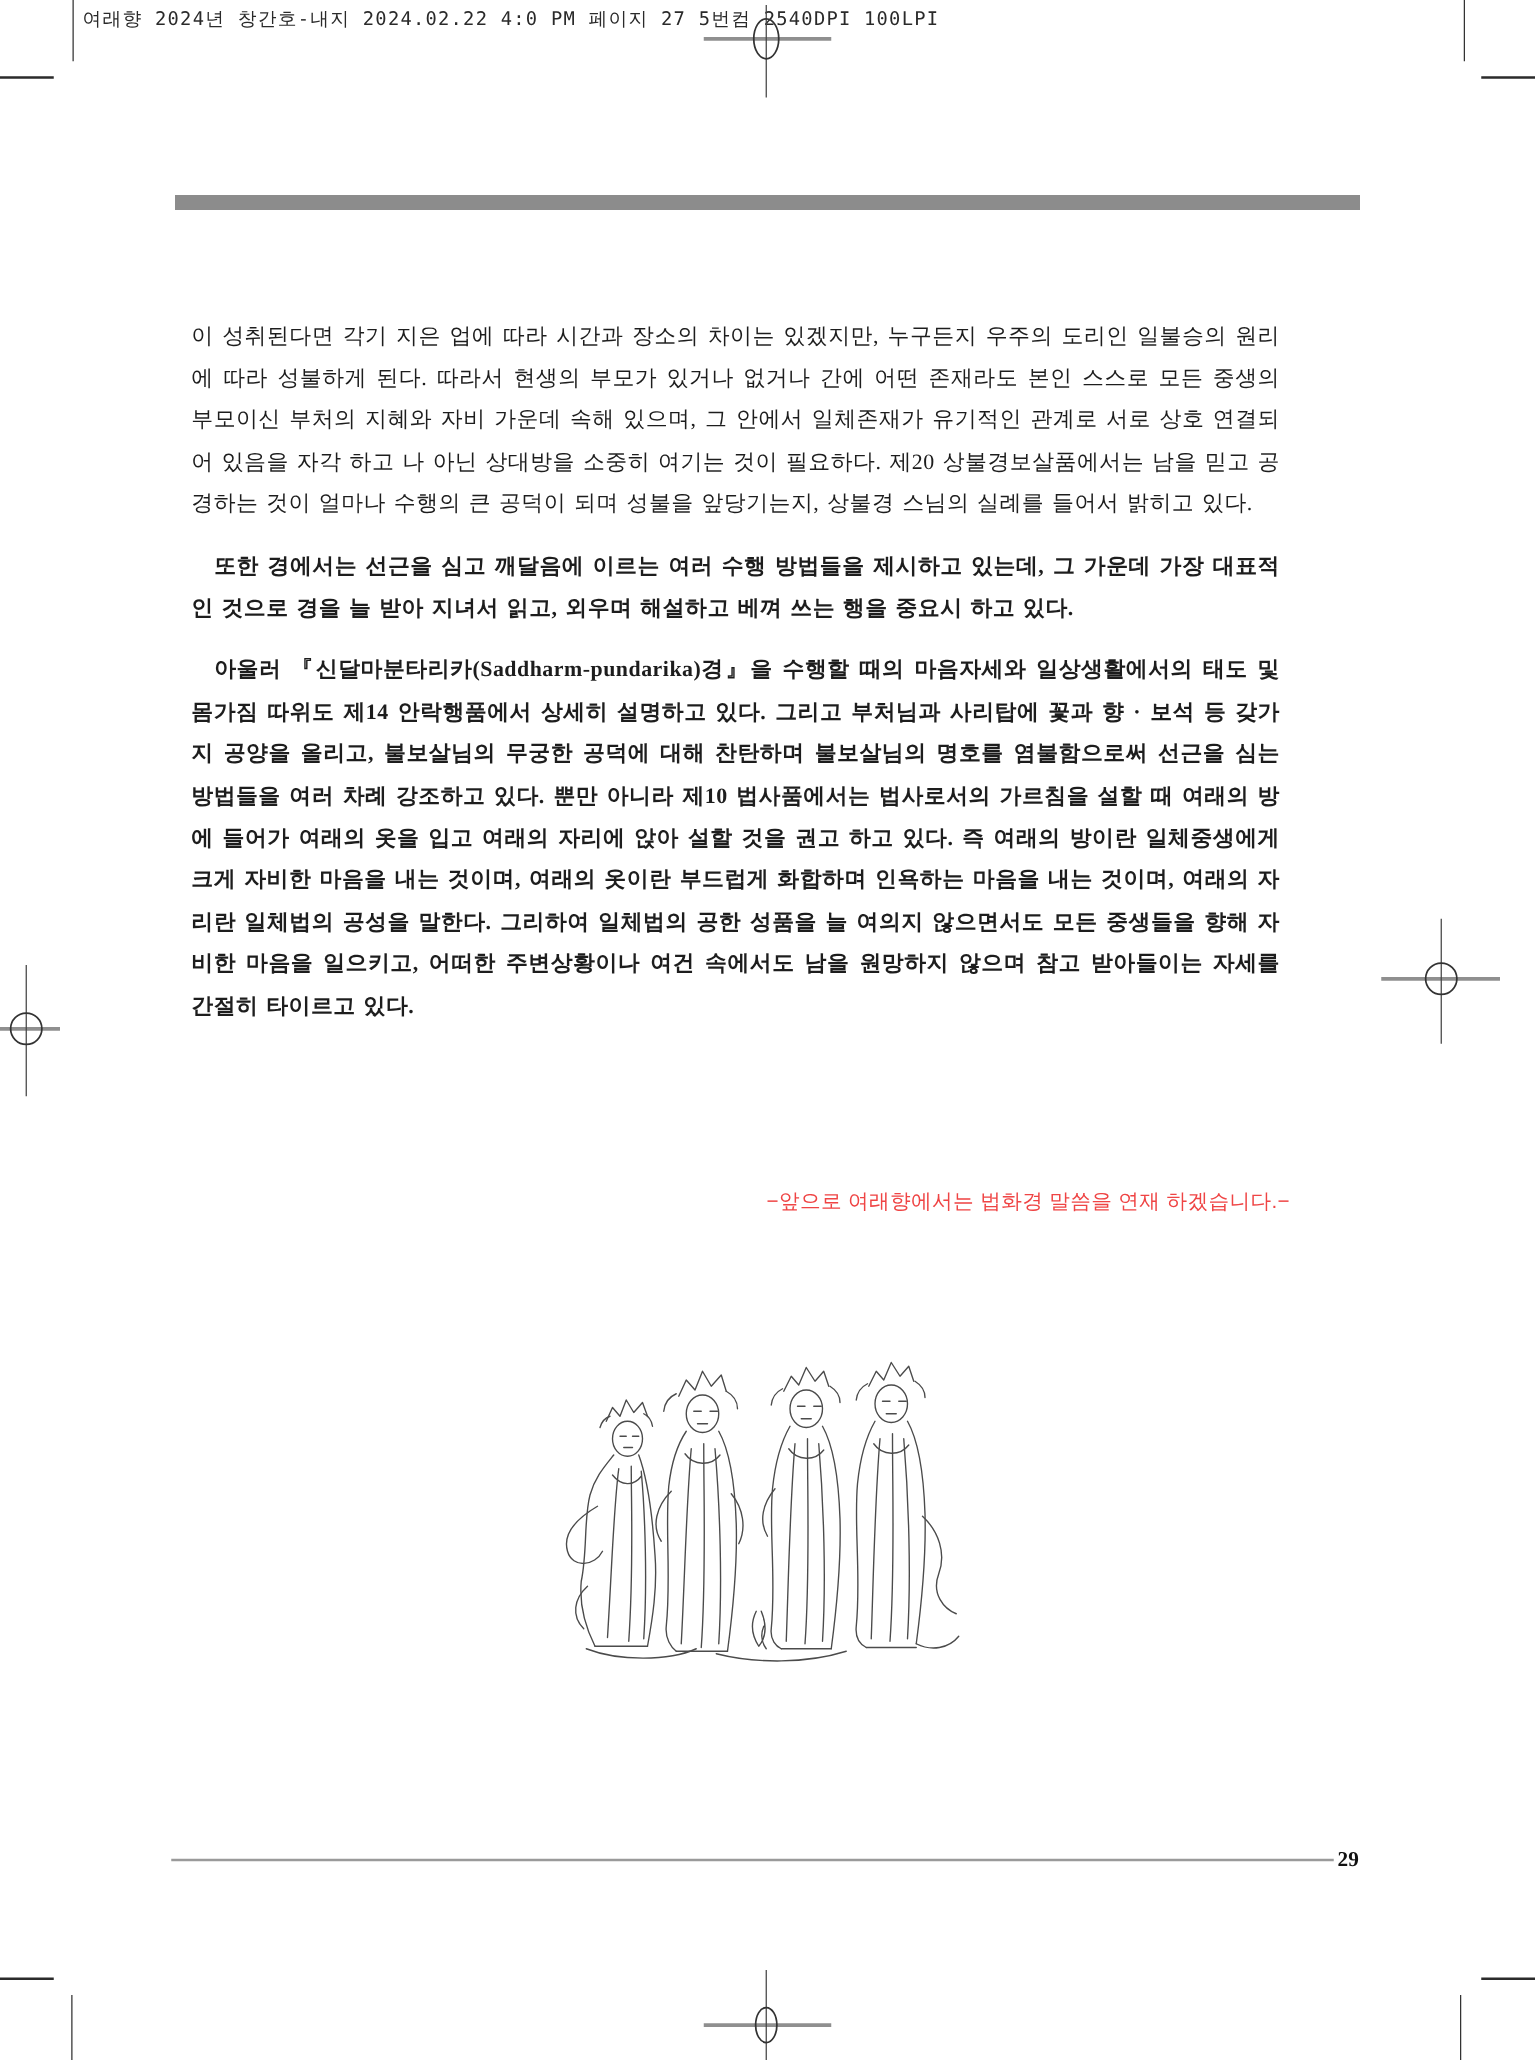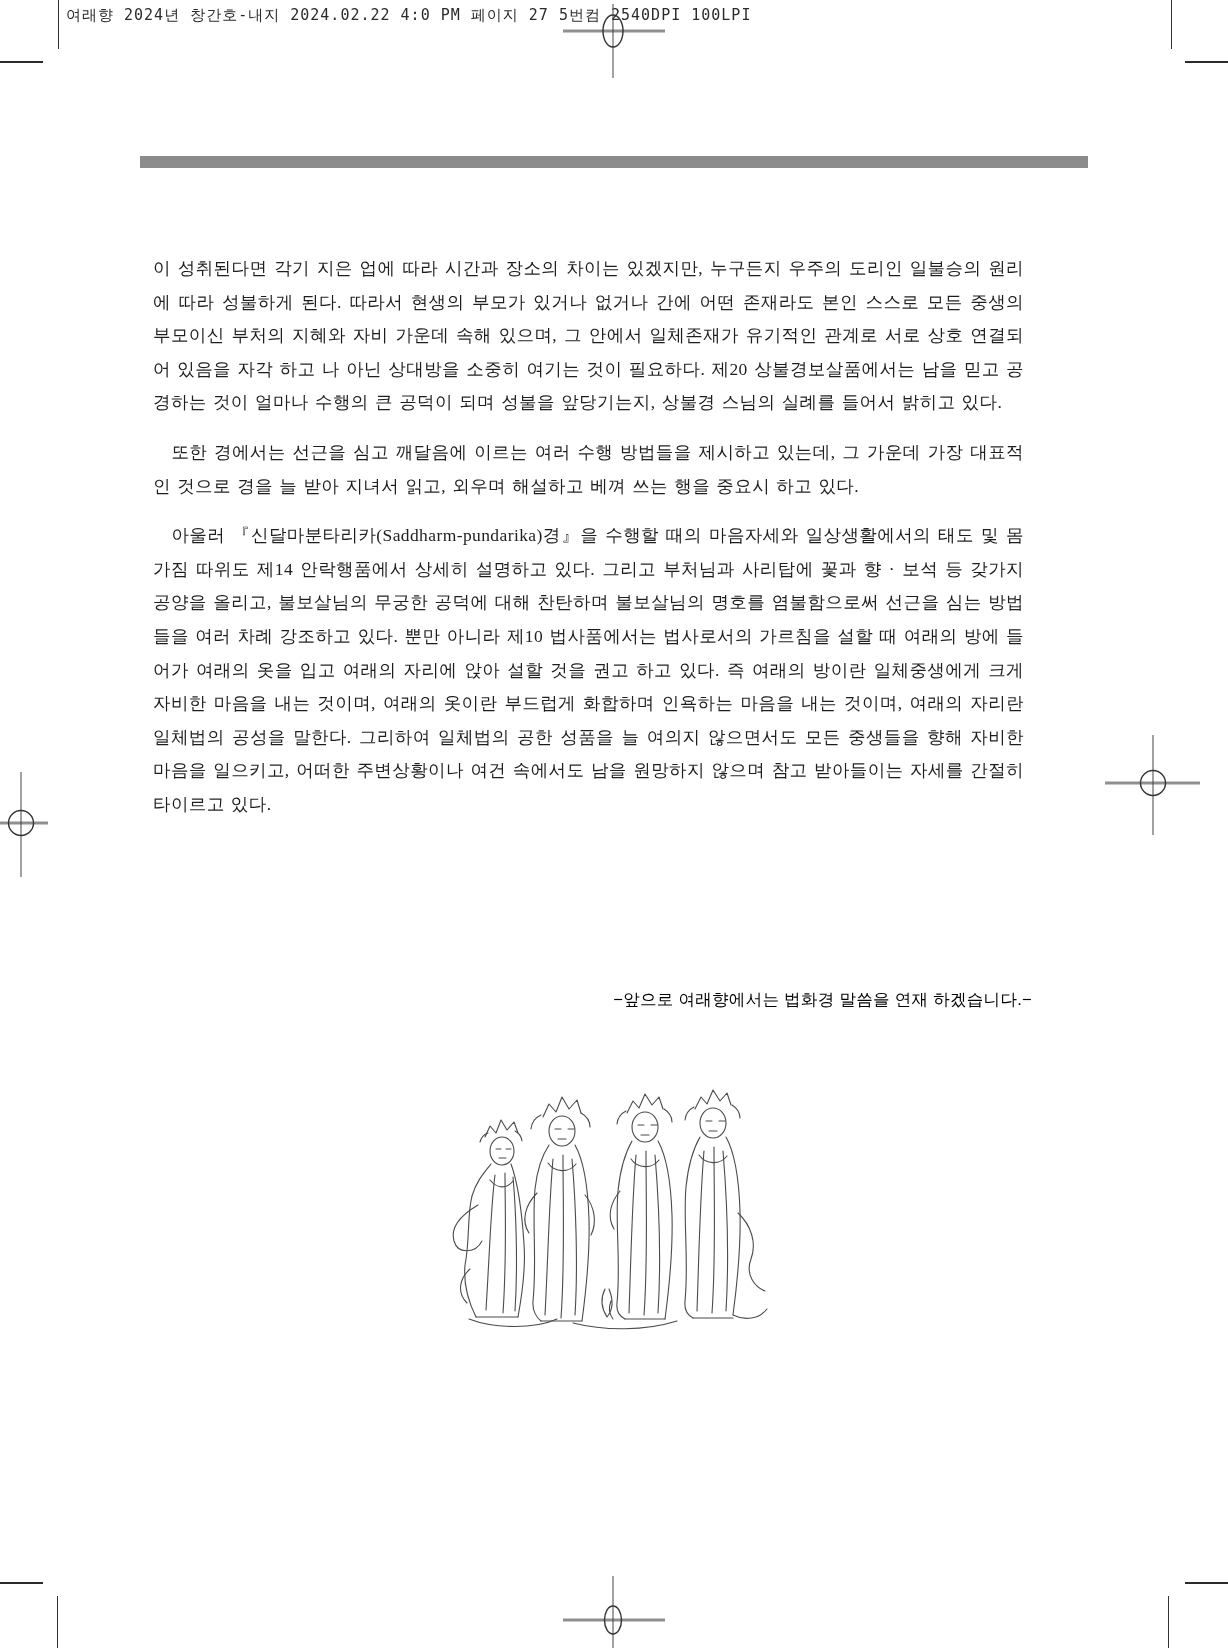--- a/index.html
+++ b/index.html
@@ -23,27 +23,27 @@
   .regmark{position:absolute;}
   
   .accent-bar{position:absolute;left:140px;top:156px;width:948px;height:12px;}
   
   .article{
     position:absolute;left:137px;top:236px;width:903px;
     font-size:17.5px;line-height:33.6px;color:#1d1d1d;
     text-align:justify;letter-spacing:0.4px;word-spacing:1.5px;
   }
   .article p{margin:16px;}
-  .article p.indent{text-indent:1.05em;}
+  .article p.indent{text-indent:1.05em;font-weight:bold;}
   .ornament{font-size:19px;color:#333;letter-spacing:0;margin-left:2px;}
   
   .closing-note{
     position:absolute;right:196px;top:950px;
     font-family:"Liberation Sans","DejaVu Sans",sans-serif;
-    font-size:16.5px;color:#000000;letter-spacing:0.3px;margin-top:39px;
+    font-size:16.5px;color:#ef4444;letter-spacing:0.3px;
   }
   
   .illustration{position:absolute;left:445px;top:1063px;}
   
   .footer{
     position:absolute;left:137px;top:1478px;width:950px;
     display:flex;align-items:center;
   }
   .footer-rule{flex:1;height:2px;background:#9a9a9a;}
   .page-number{
@@ -134,20 +134,24 @@
       <path d="M248,255 h40"></path>
       <path d="M259,88 C255,134 254,190 252,248 M269,84 C269,134 271,194 267,250 M278,88 C282,136 284,198 281,248"></path>
       <path d="M254,92 C261,102 275,102 282,93"></path>
       <path d="M293,150 C306,162 312,180 306,196 C300,212 310,224 320,228"></path>
       <path d="M288,252 C300,258 314,256 322,246"></path>
     </g>
 
     <path d="M24,256 C50,266 90,266 112,256 M128,260 C160,268 200,268 232,258"></path>
   </svg>
 
+  <div class="footer">
+    <div class="footer-rule"></div>
+    <span class="page-number">29</span>
+  </div>
 
   <svg class="regmark" style="left:0;top:765px" width="60" height="120">
     <line x1="0" y1="58" x2="48" y2="58" stroke="#8f8f8f" stroke-width="3"></line>
     <line x1="21" y1="7" x2="21" y2="112" stroke="#444" stroke-width="1"></line>
     <circle cx="21" cy="58" r="12.5" fill="none" stroke="#333" stroke-width="1.4"></circle>
   </svg>
 
   <svg class="regmark" style="left:1100px;top:730px" width="110" height="110">
     <line x1="5" y1="53" x2="100" y2="53" stroke="#8f8f8f" stroke-width="3"></line>
     <line x1="53" y1="5" x2="53" y2="105" stroke="#444" stroke-width="1"></line>

